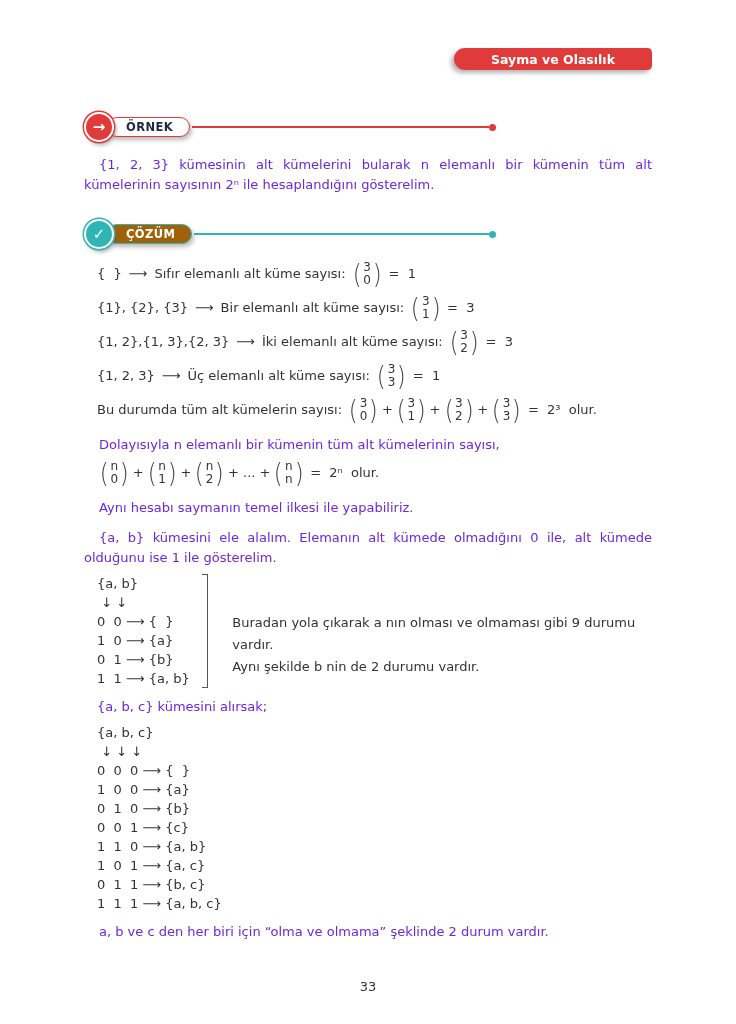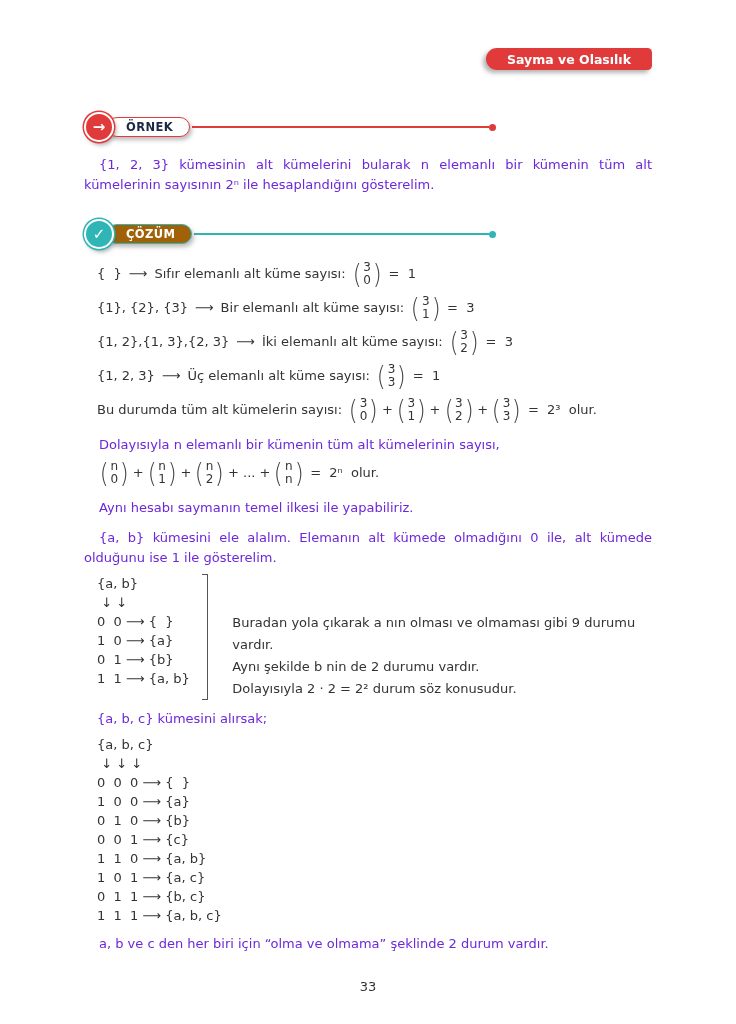--- a/index.html
+++ b/index.html
@@ -6,21 +6,21 @@
   html, body { background:#fff; }
   body {
     width:736px; height:1024px; margin:0 auto; position:relative;
     font-family:"DejaVu Sans", sans-serif; font-size:13px; color:#333;
     overflow:hidden;
   }
   .page { padding:48px 84px 0 84px; }
 
   
   .topic-badge {
-    margin-left:auto; width:166px; height:22px;
+    margin-left:auto; width:198px; height:22px;
     background:#e03a3a; border-radius:12px 5px 5px 12px;
     display:flex; align-items:center; justify-content:center;
     color:#fff; font-weight:bold; font-size:12.5px;
     box-shadow:-3px 3px 4px rgba(90,90,90,.45);
   }
 
   
   .callout { display:flex; align-items:center; width:412px; position:relative; }
   .callout.example { margin-top:42px; }
   .callout.solution { margin-top:24px; }
@@ -152,21 +152,20 @@
       <div class="map-row"> ↓ ↓</div>
       <div class="map-row">0  0 ⟶ {  }</div>
       <div class="map-row">1  0 ⟶ {a}</div>
       <div class="map-row">0  1 ⟶ {b}</div>
       <div class="map-row">1  1 ⟶ {a, b}</div>
     </div>
     <div class="bracket"></div>
     <div class="map-notes">
       <p>Buradan yola çıkarak a nın olması ve olmaması gibi 9 durumu vardır.</p>
       <p>Aynı şekilde b nin de 2 durumu vardır.</p>
-      <p>Dolayısıyla 2 · 2 =  2²  durum söz konusudur.</p>
     </div>
   </div>
 
   <p class="para gap-top" style="margin-left:13px;">{a, b, c} kümesini alırsak;</p>
 
   <div class="map-section">
     <div class="map-col">
       <div class="map-row">{a, b, c}</div>
       <div class="map-row"> ↓ ↓ ↓</div>
       <div class="map-row">0  0  0 ⟶ {  }</div>

